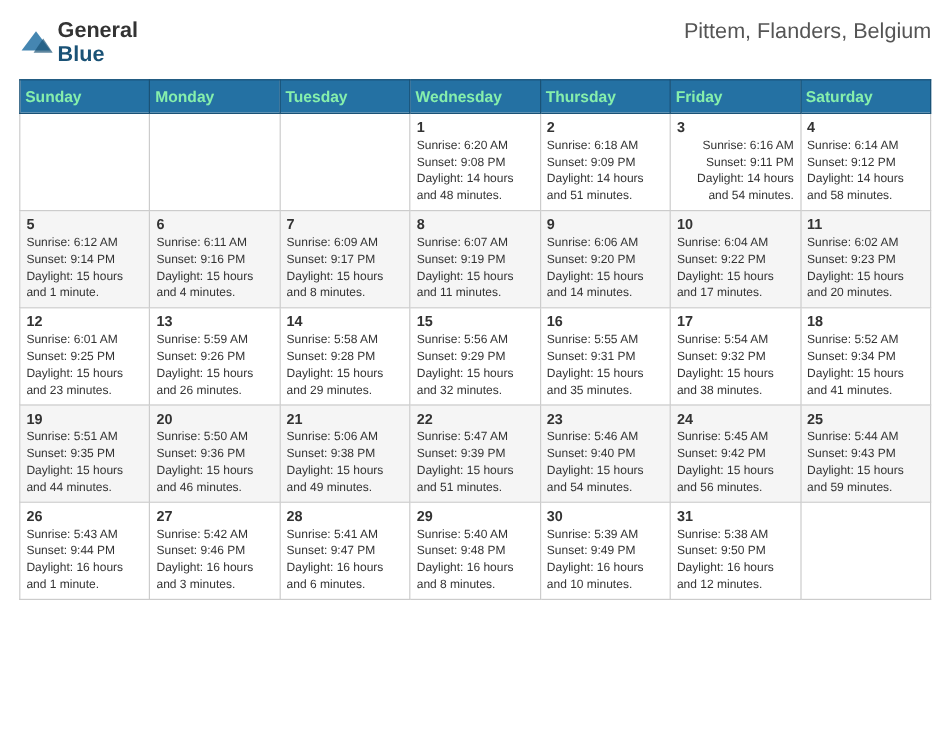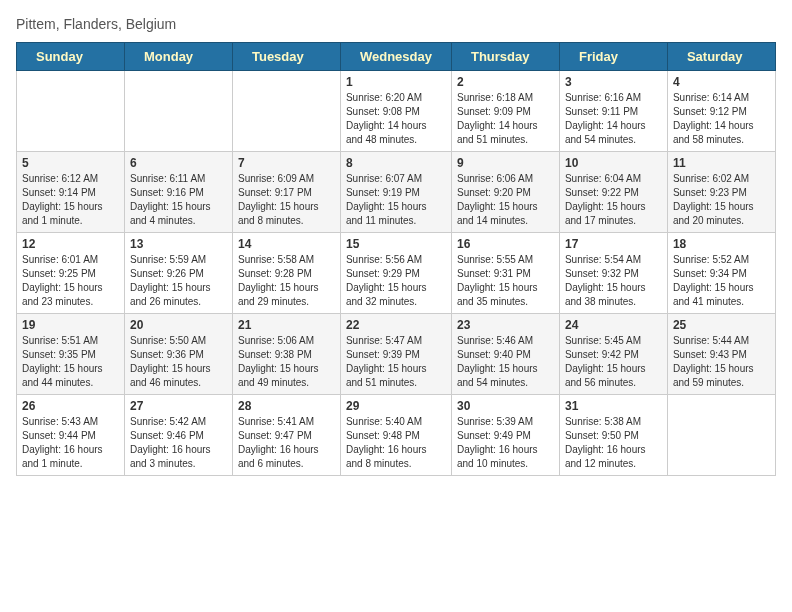--- a/index.html
+++ b/index.html
@@ -42,34 +42,34 @@
     }
     .title-block {
       text-align: right;
     }
     .month-title {
       font-size: 32px;
       font-weight: bold;
       color: #333;
     }
     .location {
-      font-size: 14px;
+      font-size: 18px;
       color: #555;
     }
     .calendar {
       width: 100%;
       border-collapse: collapse;
       border: 1px solid #ccc;
     }
     .calendar th {
       background-color: #2471a3;
-      color: #fef9c3;
+      color: #86efac;
       font-size: 13px;
       font-weight: bold;
-      padding: 6px 19px;
+      padding: 6px 4px;
       text-align: left;
       border: 1px solid #1a5276;
     }
     .calendar td {
       vertical-align: top;
       border: 1px solid #ccc;
       padding: 4px 5px;
       font-size: 10px;
       color: #333;
       width: 108px;
@@ -90,20 +90,31 @@
       line-height: 1.4;
     }
     .empty-cell {
       background: #f9f9f9;
     }
   </style>
 </head>
 <body>
 
 <div class="header">
+  <div class="logo">
+    <svg class="logo-icon" viewBox="0 0 28 28">
+      <rect x="0" y="0" width="28" height="28" fill="white"></rect>
+      <polygon points="14,4 26,20 2,20" fill="#2471a3" opacity="0.85"></polygon>
+      <polygon points="20,10 28,22 12,22" fill="#1a5276" opacity="0.7"></polygon>
+    </svg>
+    <div class="logo-text">
+      <span class="logo-general">General</span>
+      <span class="logo-blue">Blue</span>
+    </div>
+  </div>
   <div class="title-block">
     <div class="location">Pittem, Flanders, Belgium</div>
   </div>
 </div>
 
 <table class="calendar">
   <thead>
     <tr>
     <th>Sunday</th>
         <th>Monday</th>
@@ -128,21 +139,21 @@
         </td>
         <td>
           <span class="day-number">2</span>
           <div class="cell-content" style="white-space: pre-line;">Sunrise: 6:18 AM
 Sunset: 9:09 PM
 Daylight: 14 hours
 and 51 minutes.</div>
         </td>
         <td>
           <span class="day-number">3</span>
-          <div class="cell-content" style="white-space: pre-line;">Sunrise: 6:16 AM
+          <div class="cell-content" style="white-space: pre-line; text-align: right;">Sunrise: 6:16 AM
 Sunset: 9:11 PM
 Daylight: 14 hours
 and 54 minutes.</div>
         </td>
         <td>
           <span class="day-number">4</span>
           <div class="cell-content" style="white-space: pre-line;">Sunrise: 6:14 AM
 Sunset: 9:12 PM
 Daylight: 14 hours
 and 58 minutes.</div>

